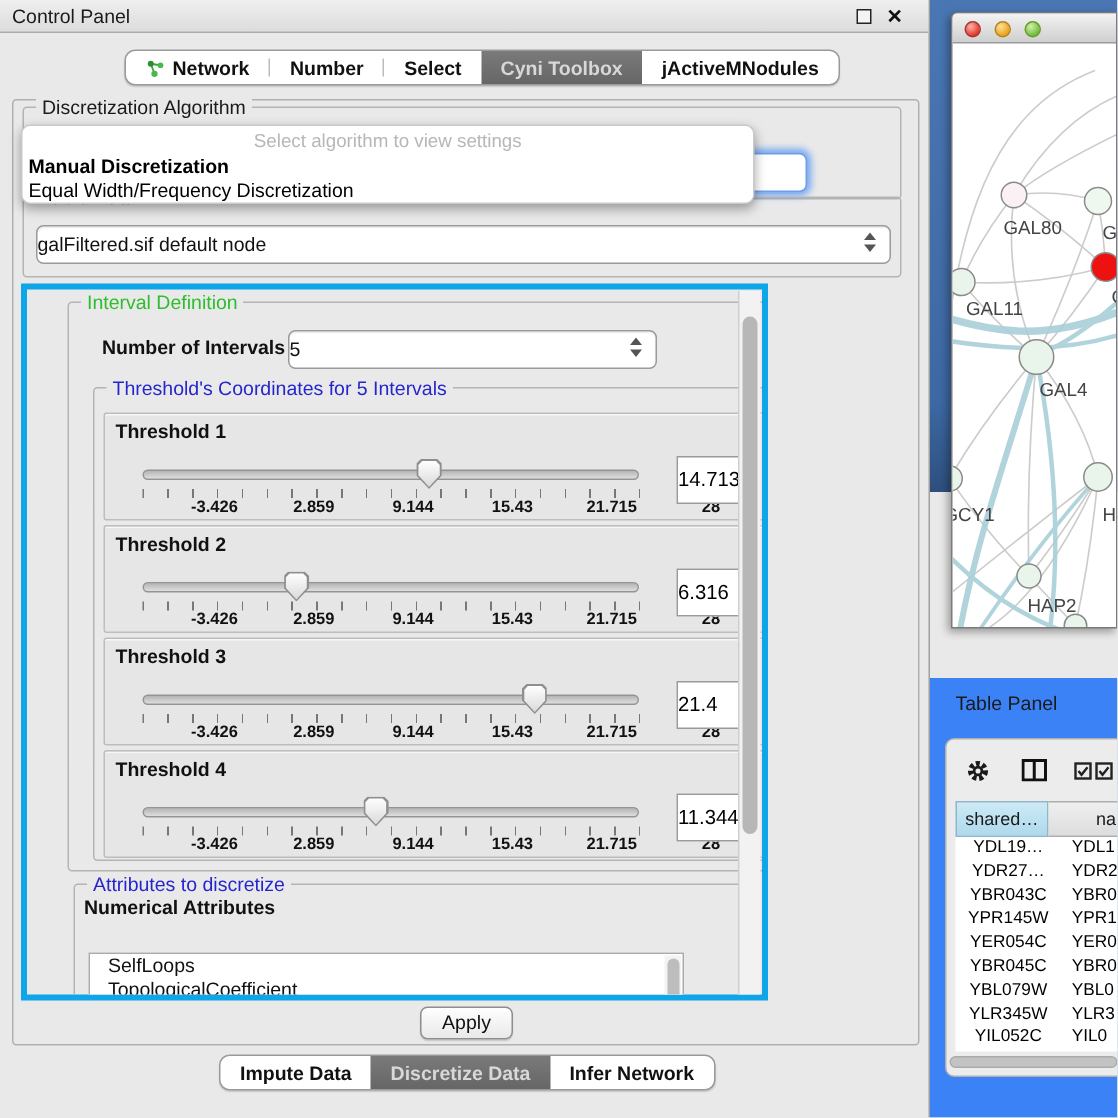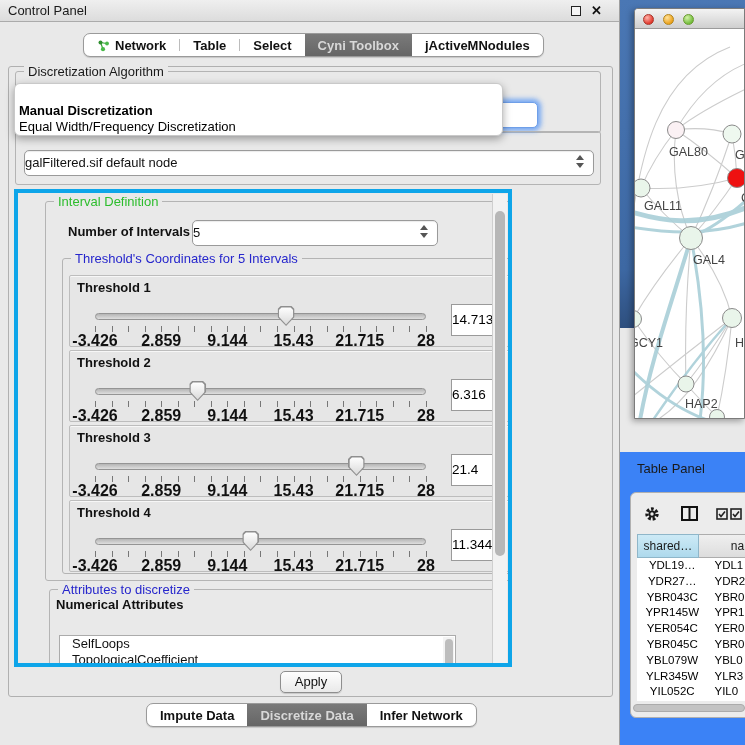--- a/index.html
+++ b/index.html
@@ -56,21 +56,21 @@
   .thr-panel { position:absolute; left:6px; width:447px; height:72px; background:#e6e6e6; border:1px solid #bdbdbd; border-radius:2px; box-shadow:inset 0 1px 0 #f7f7f7; }
   .thr-title { position:absolute; left:7px; top:4px; font-size:13px; font-weight:bold; color:#111; }
   .track-zone { position:absolute; left:25px; top:29px; width:331px; height:20px; }
   .track { position:absolute; left:0; right:0; top:8px; height:7px; border:1px solid #949494; border-radius:5px; background:linear-gradient(#b5b5b5,#dedede); }
   .thumb-wrap { position:absolute; top:1px; width:17px; height:20px; transform:translateX(-50%); }
   .thumb-outer { position:absolute; inset:0; background:#8f8f8f; clip-path:polygon(18% 0,82% 0,100% 15%,100% 55%,50% 100%,0 55%,0 15%); }
   .thumb-inner { position:absolute; inset:1.4px; background:linear-gradient(#ffffff,#d9d9d9); clip-path:polygon(18% 0,82% 0,100% 15%,100% 55%,50% 100%,0 55%,0 15%); }
   .ticks { position:absolute; left:25px; top:50px; width:332px; height:6px;
            background:repeating-linear-gradient(90deg,#777 0 1px,transparent 1px 16.55px); }
   .ticklabels { position:absolute; left:25px; top:56px; width:331px; height:12px; }
-  .ticklabels span { position:absolute; transform:translateX(-50%); font-size:16px; font-weight:bold; color:#111; white-space:nowrap; }
+  .ticklabels span { position:absolute; transform:translateX(-50%); font-size:11px; font-weight:bold; color:#111; white-space:nowrap;margin-left:48px; }
   .valuebox { position:absolute; left:381px; top:28px; width:52px; height:32px; background:#fff; border:1px solid #9a9a9a; font-size:13.5px; color:#000; text-align:left; padding:7px 6px 0 0; }
 
   
   .attr-list { position:absolute; left:9px; top:30px; width:397px; height:52px; background:#fff; border:1px solid #ababab; overflow:hidden;margin-top:15px; }
   .attr-list .item { font-size:13px; line-height:16px; padding-left:12px; color:#111; white-space:nowrap; }
 
   .apply-btn { position:absolute; left:271px; top:604px; width:62px; height:22px; background:linear-gradient(#fefefe,#e9e9e9); border:1px solid #8e8e8e; border-radius:5px; font-size:13px; text-align:center; line-height:20px; color:#111; box-shadow:0 1px 1px rgba(0,0,0,.15); }
 
   
   .right-col { position:absolute; left:620px; top:0; width:125px; height:745px; overflow:hidden; }
@@ -115,21 +115,21 @@
         <line x1="3.5" y1="3.5" x2="9.5" y2="4.5" stroke="#3aa53a" stroke-width="1.2"></line>
         <line x1="3.5" y1="3.5" x2="6" y2="10" stroke="#3aa53a" stroke-width="1.2"></line>
         <circle cx="3.5" cy="3.5" r="2" fill="#2f8f2f"></circle>
         <circle cx="10" cy="4.5" r="1.9" fill="#49b949"></circle>
         <circle cx="6" cy="10.2" r="2.1" fill="#49b949"></circle>
       </svg>
       <span>Network</span>
     </div>
     <div class="vsep"></div>
     <div class="seg">
-        <span>Table</span>
+        <span>Number</span>
       </div>
     <div class="vsep"></div>
     <div class="seg">
         <span>Select</span>
       </div>
     <div class="seg sel">
         <span>Cyni Toolbox</span>
       </div>
     <div class="seg">
         <span>jActiveMNodules</span>
@@ -137,20 +137,21 @@
   </div>
 
   <div class="outer">
 
     <div class="group" style="left:6px; top:4px; width:586px; height:62px;">
       <span class="glabel">Discretization Algorithm</span>
       <div class="combo focus-ring" style="left:14px; top:30px; width:508px; height:26px;"></div>
     </div>
 
     <div class="popup">
+      <div class="hint">Select algorithm to view settings</div>
       <div class="opt1">Manual Discretization</div>
       <div class="opt2">Equal Width/Frequency Discretization</div>
     </div>
 
     <div class="group" style="left:6px; top:64px; width:586px; height:54px;">
       <span class="glabel">Table Data</span>
       <div class="combo" style="left:8px; top:18px; width:570px; height:26px;">
         <span>galFiltered.sif default node</span>
         <span class="arrows">
             <i class="up"></i>

